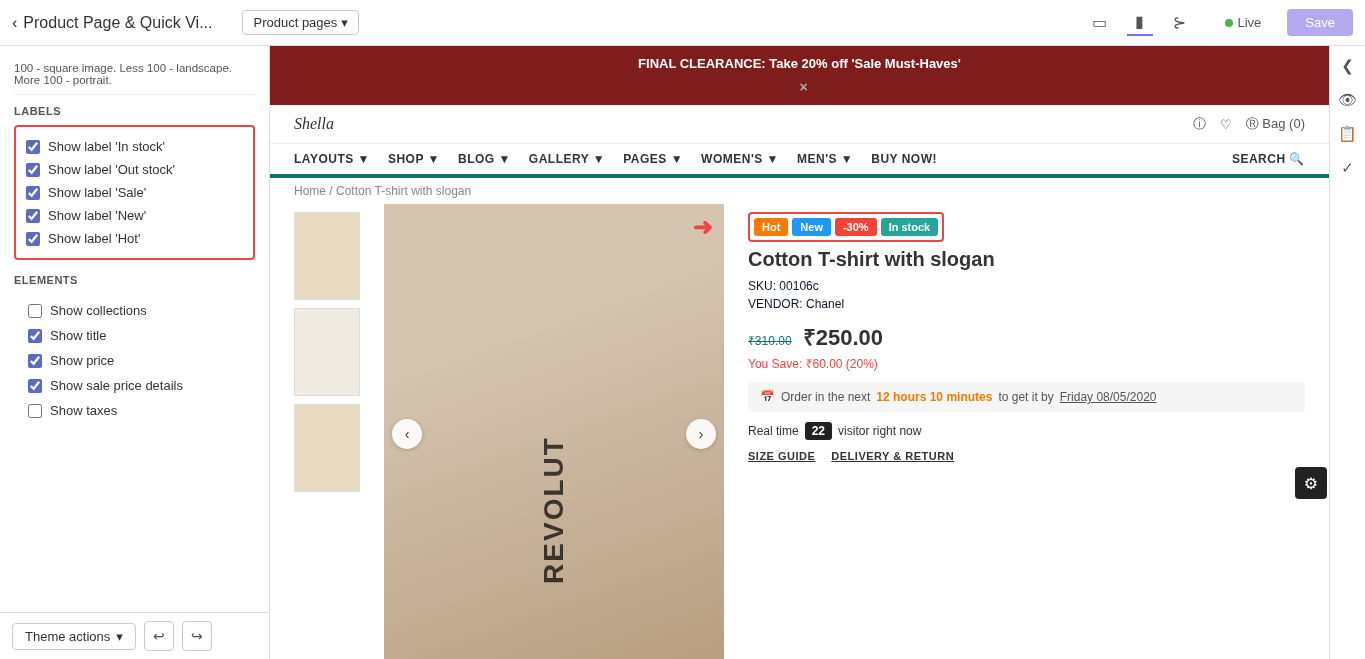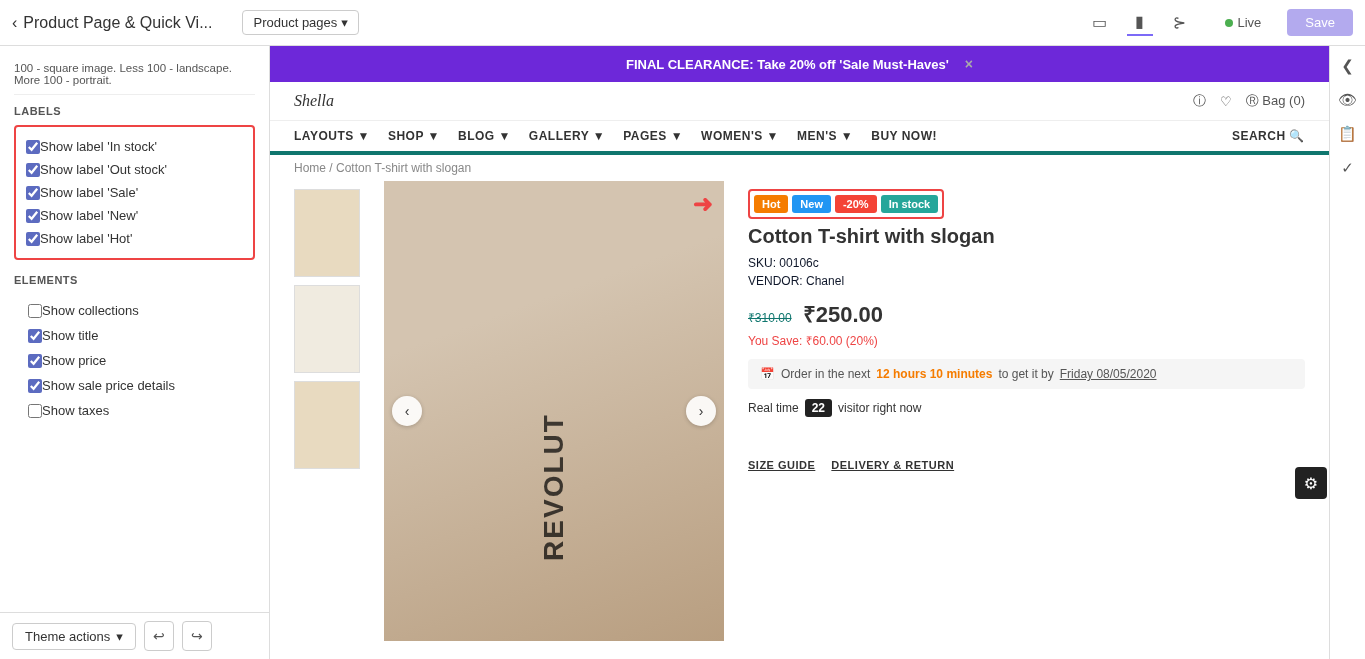--- a/index.html
+++ b/index.html
@@ -72,21 +72,21 @@
     .section-header {
       font-size: 11px; font-weight: 700; color: #555;
       text-transform: uppercase; letter-spacing: 0.5px;
       margin: 10px 0 8px;
     }
     .labels-box {
       border: 2px solid #e44; border-radius: 4px;
       padding: 8px 10px; margin-bottom: 14px;
     }
     .checkbox-row {
-      display: flex; align-items: center; 
+      display: flex; align-items: center; gap: 8px;
       padding: 4px 0; font-size: 13px; cursor: pointer;
     }
     .checkbox-row input[type=checkbox] {
       accent-color: #5c6bc0; width: 14px; height: 14px;
     }
     .elements-section { padding: 4px 0; }
     .elements-section .checkbox-row { padding: 5px 14px; }
 
     
     .sidebar-bottom {
@@ -109,24 +109,24 @@
     
     .preview-area {
       flex: 1;
       overflow-y: auto;
       background: #fff;
       position: relative;
     }
 
     
     .promo-banner {
-      background: #6d28d9; color: #fff;
+      background: #7f1d1d; color: #fff;
       text-align: center; padding: 10px;
       font-size: 13px; font-weight: 600;
-      display: flex; align-items: center; justify-content: center; gap: 8px;
+      display: flex; align-items: center; justify-content: center; gap: 8px; flex-direction: column;
     }
     .promo-banner .close-x { cursor: pointer; font-size: 14px; color: #aaa; margin-left: 8px; }
 
     
     .store-header {
       background: #fff;
       padding: 10px 24px;
       display: flex; align-items: center; justify-content: space-between;
       border-bottom: 1px solid #eee;
     }
@@ -213,21 +213,21 @@
     .order-info {
       background: #f5f5f5; border-radius: 4px; padding: 8px 12px;
       font-size: 12px; color: #555; display: flex; align-items: center; gap: 6px;
       margin-bottom: 10px;
     }
     .order-info .highlight { color: #f57c00; font-weight: 600; }
     .order-info .underline { text-decoration: underline; }
     .realtime-row { display: flex; align-items: center; gap: 6px; font-size: 12px; margin-bottom: 10px; }
     .visitor-badge { background: #222; color: #fff; border-radius: 3px; padding: 2px 7px; font-size: 12px; font-weight: 700; }
     .product-links { display: flex; gap: 16px; margin-top: 8px; }
-    .product-link { font-size: 11px; font-weight: 700; text-transform: uppercase; text-decoration: underline; cursor: pointer; color: #333; letter-spacing: 0.5px; margin-top: 32px; }
+    .product-link { font-size: 11px; font-weight: 700; text-transform: uppercase; text-decoration: underline; cursor: pointer; color: #333; letter-spacing: 0.5px; }
 
     
     .right-panel {
       width: 36px;
       background: #fff;
       border-left: 1px solid #ddd;
       display: flex; flex-direction: column; align-items: center;
       padding: 6px 0; gap: 6px;
       flex-shrink: 0;
     }
@@ -401,21 +401,21 @@
         </div>
       </div>
 
       <div class="product-info">
 
         <div style="position:relative; display:flex; align-items:center; margin-bottom:6px;">
           <div style="position:absolute; left:-55px; color:#e44; font-size:24px; font-weight:bold;">➜</div>
           <div class="red-box-overlay">
             <span class="badge badge-hot">Hot</span>
             <span class="badge badge-new">New</span>
-            <span class="badge badge-sale">-20%</span>
+            <span class="badge badge-sale">-30%</span>
             <span class="badge badge-instock">In stock</span>
           </div>
         </div>
 
         <div class="product-title">Cotton T-shirt with slogan</div>
         <div class="product-meta">
           <span>SKU:</span>
           <span>00106c</span>
         </div>
         <div class="product-meta">

